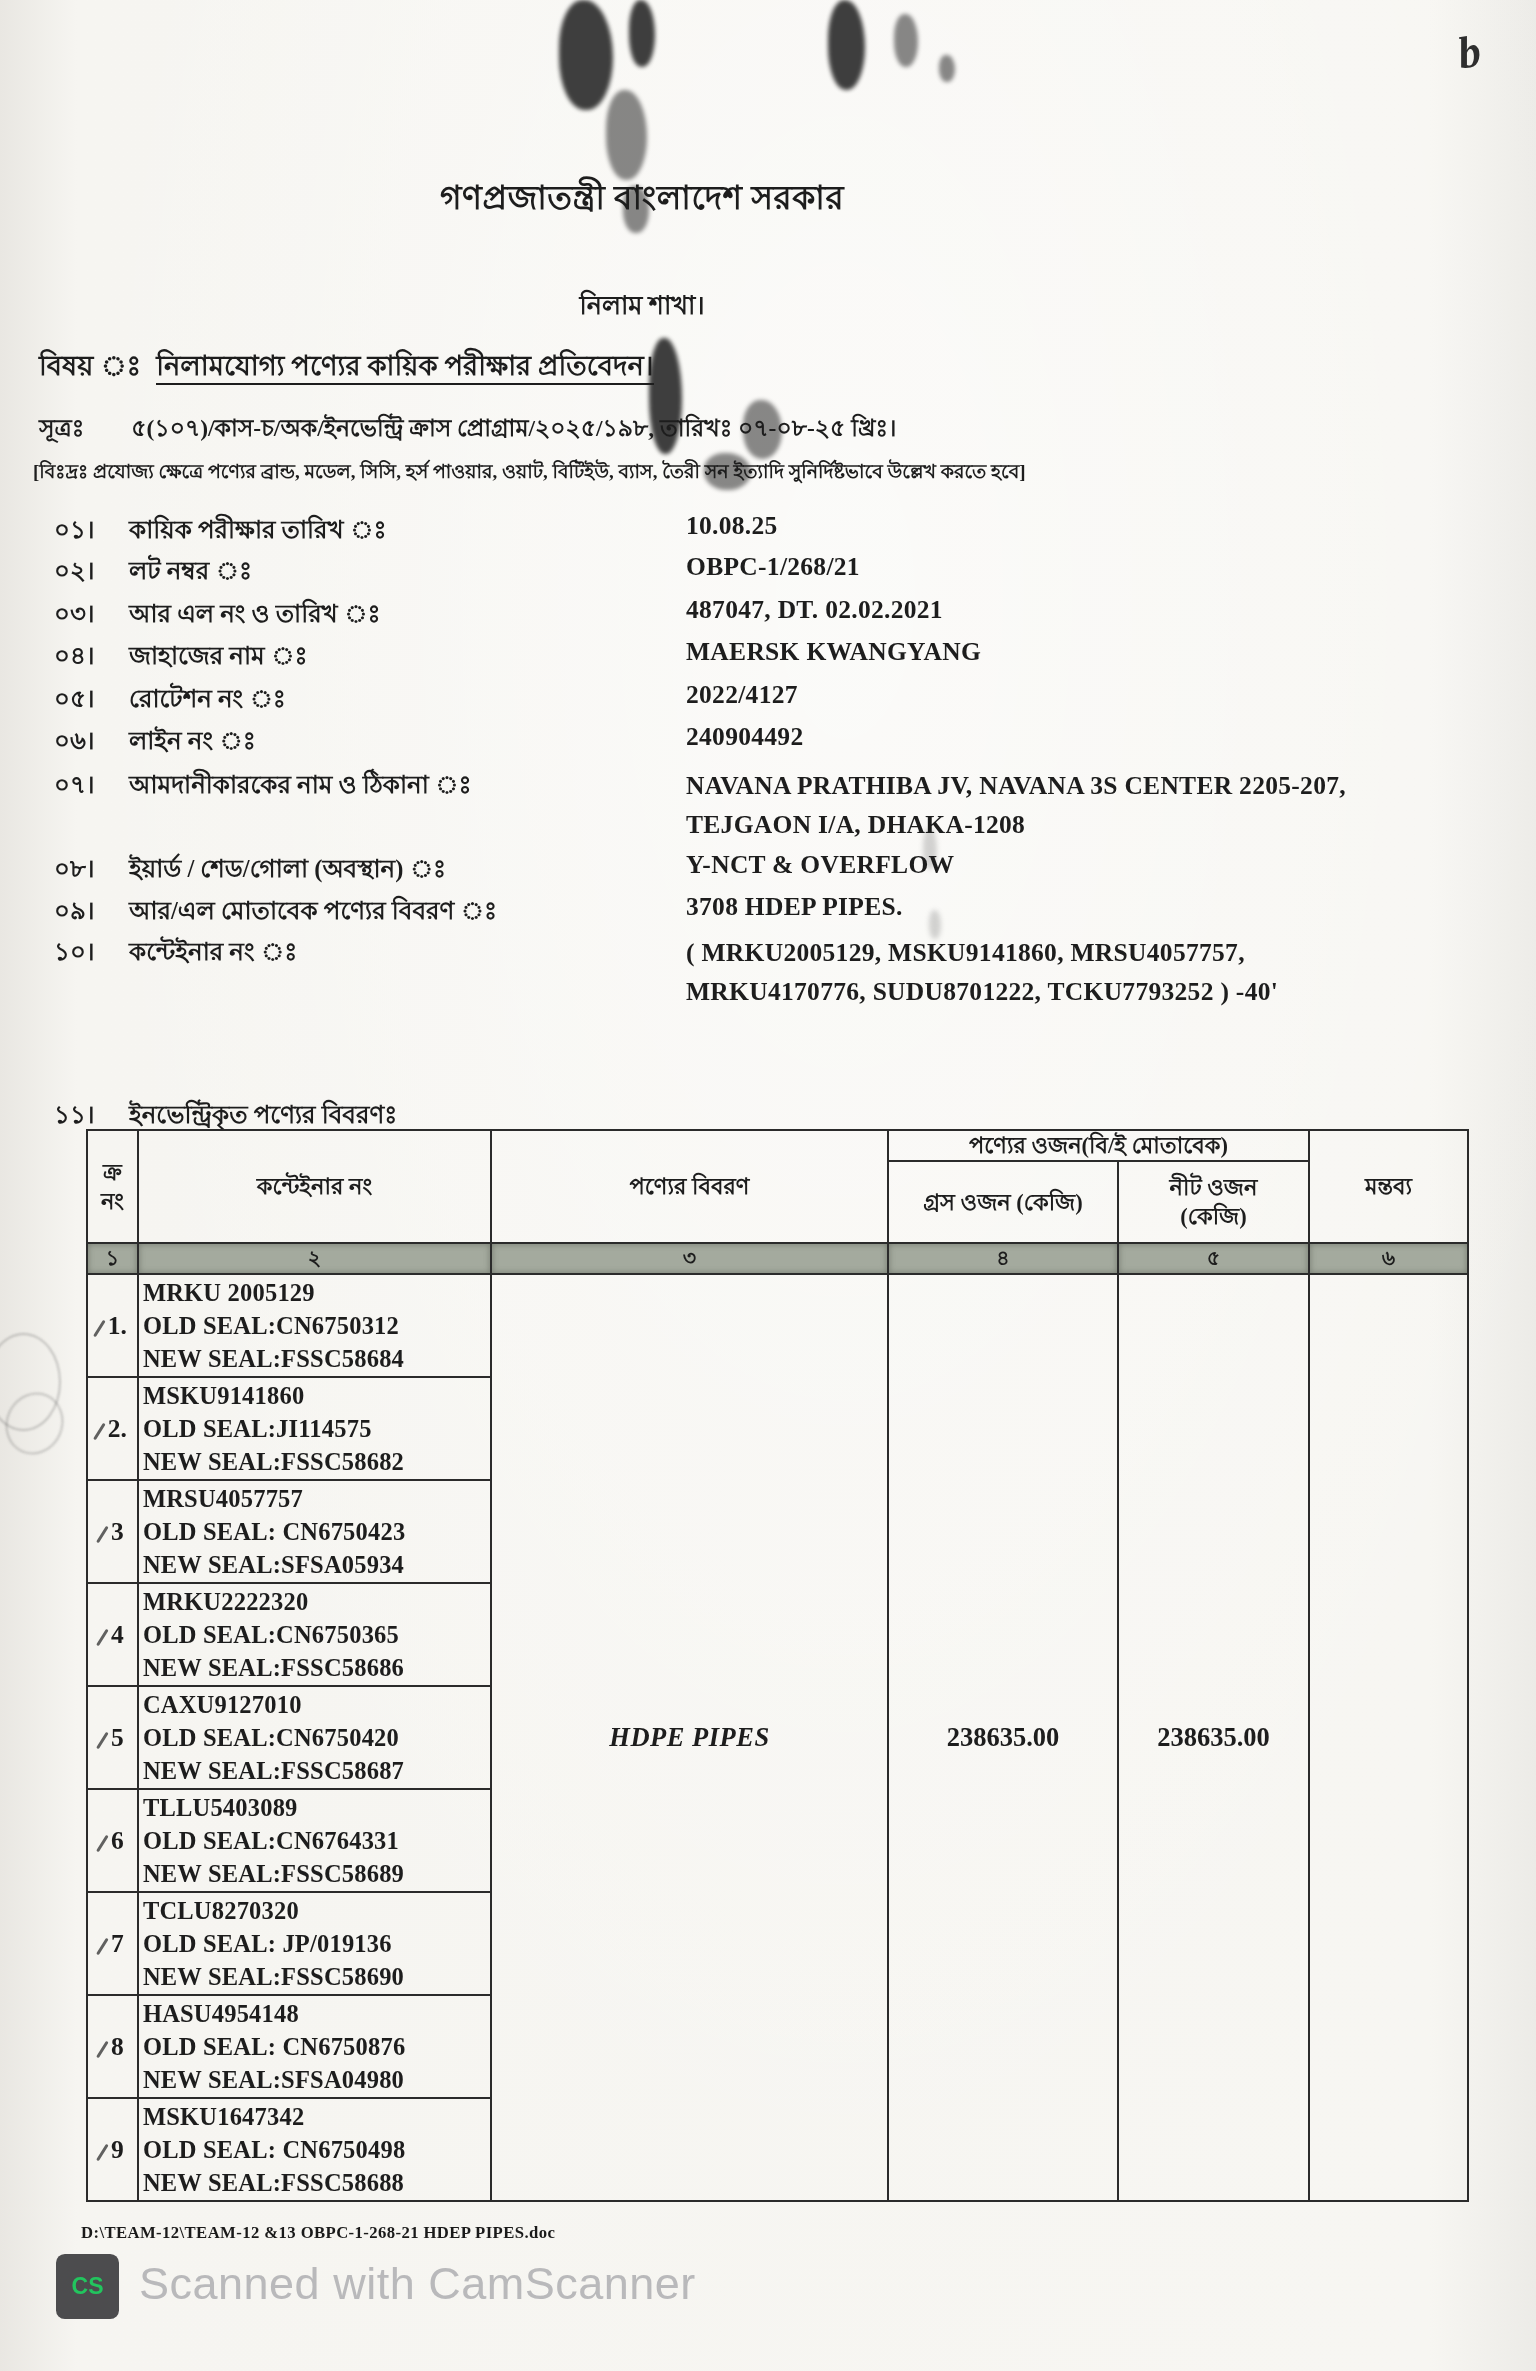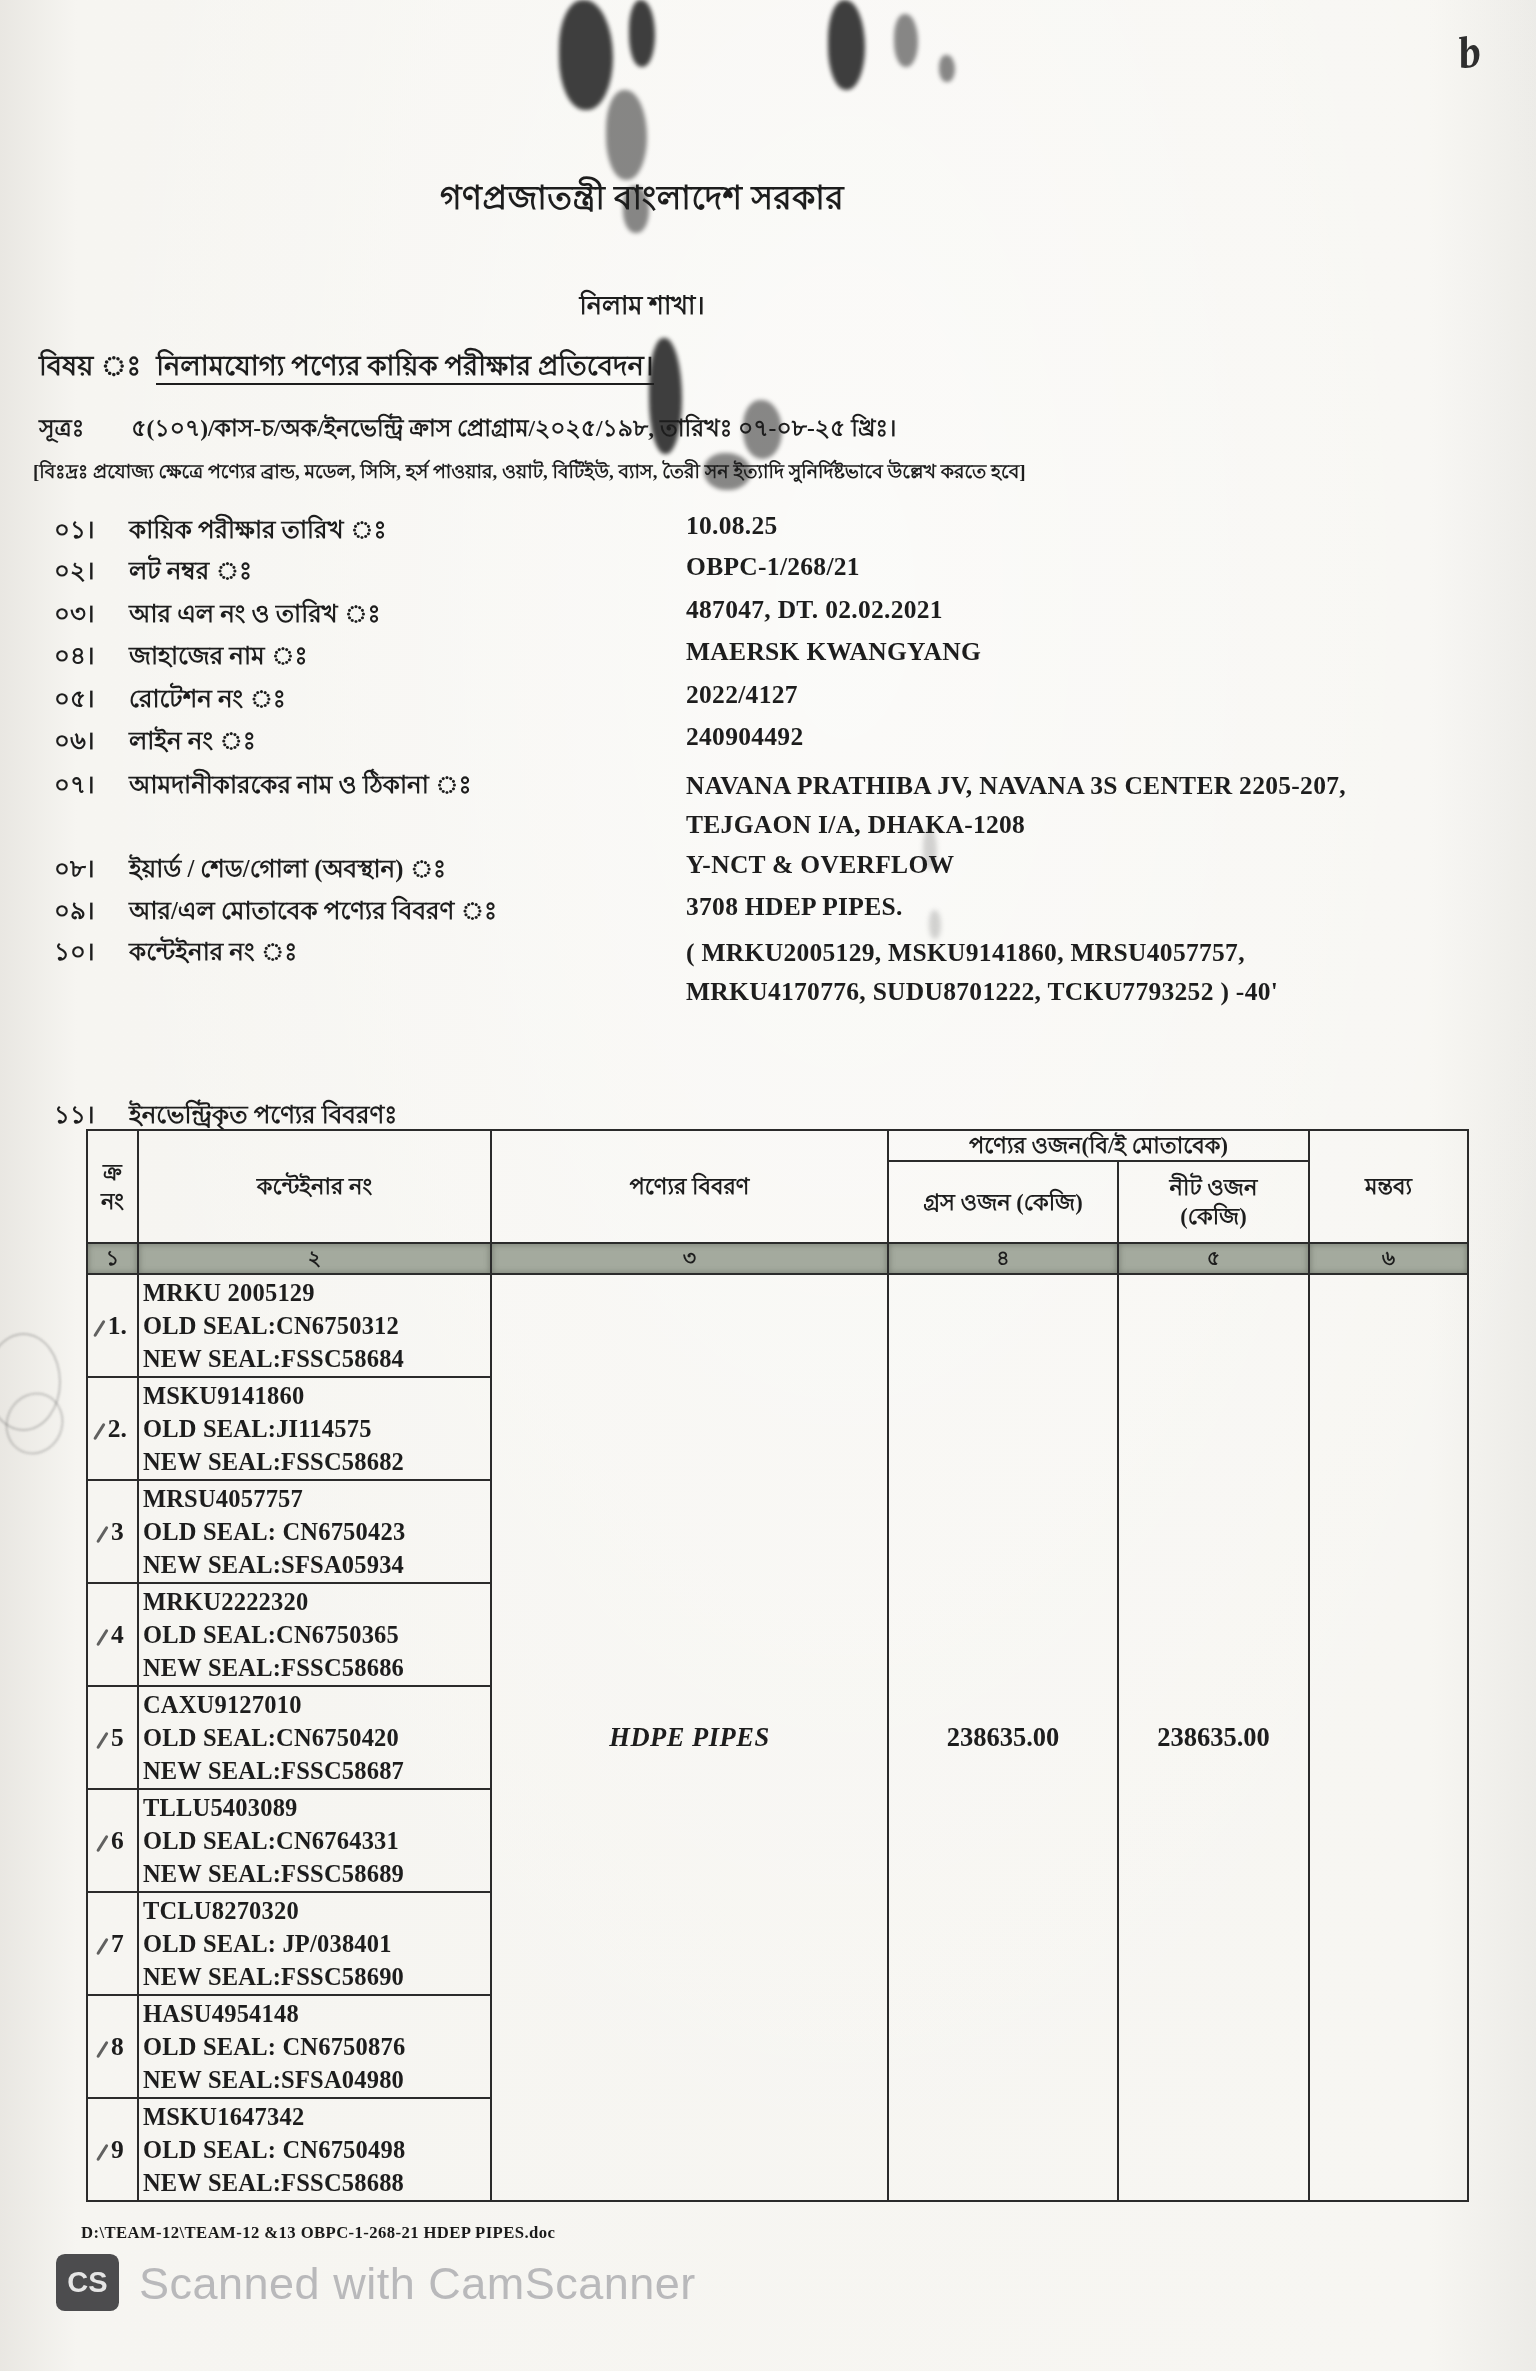--- a/index.html
+++ b/index.html
@@ -45,22 +45,22 @@
   td.remh{vertical-align:top;padding-top:5.9px;margin-top:29px;}
   tr.numrow td{background:#a4aa9e;text-align:center;font-size:20.6px;font-weight:bold;height:29px;line-height:25.5px;box-shadow:inset 0 0 5.9px rgba(60,65,55,.45);}
   tr.drow{height:103px;}
   td.sl{text-align:center;font-size:25.5px;font-weight:600;position:relative;}
   td.cont{font-size:24.5px;font-weight:600;padding-left:13.7px;line-height:33px;letter-spacing:0.2px;vertical-align:middle;}
   td.desc{text-align:center;font-size:26.5px;font-weight:600;letter-spacing:0.5px;font-style:italic;}
   td.wt{text-align:center;font-size:26.5px;font-weight:600;}
   .tick{display:inline-block;width:2.9px;height:18.6px;background:#3c3c3c;transform:rotate(32deg);margin-right:6.9px;vertical-align:-3.9px;opacity:.8;border-radius:2px;}
   
   .filepath{left:81px;top:2223px;font-size:16.7px;font-weight:bold;letter-spacing:0.4px;color:#1a1a1a;}
-  .cs-badge{left:56px;top:2254px;width:63px;height:57px;background:#4c4c4e;border-radius:8.8px;color:#e5e5e5;
-    font-family:"Liberation Sans","DejaVu Sans",sans-serif;font-weight:bold;font-size:29px;
+  .cs-badge{left:56px;top:2254px;width:63px;height:65px;background:#4c4c4e;border-radius:8.8px;color:#22c55e;
+    font-family:"Liberation Sans","DejaVu Sans",sans-serif;font-weight:bold;font-size:23px;
     display:flex;align-items:center;justify-content:center;}
   .cs-text{left:139px;top:2258px;font-family:"Liberation Sans","DejaVu Sans",sans-serif;
     font-size:45px;color:#b9b9bb;letter-spacing:0.5px;}
   .handmark{left:1458px;top:25.5px;font-size:45px;font-style:italic;font-weight:600;color:#2e2e2e;transform:rotate(-10deg);}
 </style>
 </head>
 <body>
 
 <div id="page">
 
@@ -240,21 +240,21 @@
       <td class="cont">
         <div>TLLU5403089</div>
         <div>OLD SEAL:CN6764331</div>
         <div>NEW SEAL:FSSC58689</div>
       </td>
     </tr>
     <tr class="drow">
       <td class="sl"><span class="tick"></span><span>7</span></td>
       <td class="cont">
         <div>TCLU8270320</div>
-        <div>OLD SEAL: JP/038401</div>
+        <div>OLD SEAL: JP/019136</div>
         <div>NEW SEAL:FSSC58690</div>
       </td>
     </tr>
     <tr class="drow">
       <td class="sl"><span class="tick"></span><span>8</span></td>
       <td class="cont">
         <div>HASU4954148</div>
         <div>OLD SEAL: CN6750876</div>
         <div>NEW SEAL:SFSA04980</div>
       </td>

